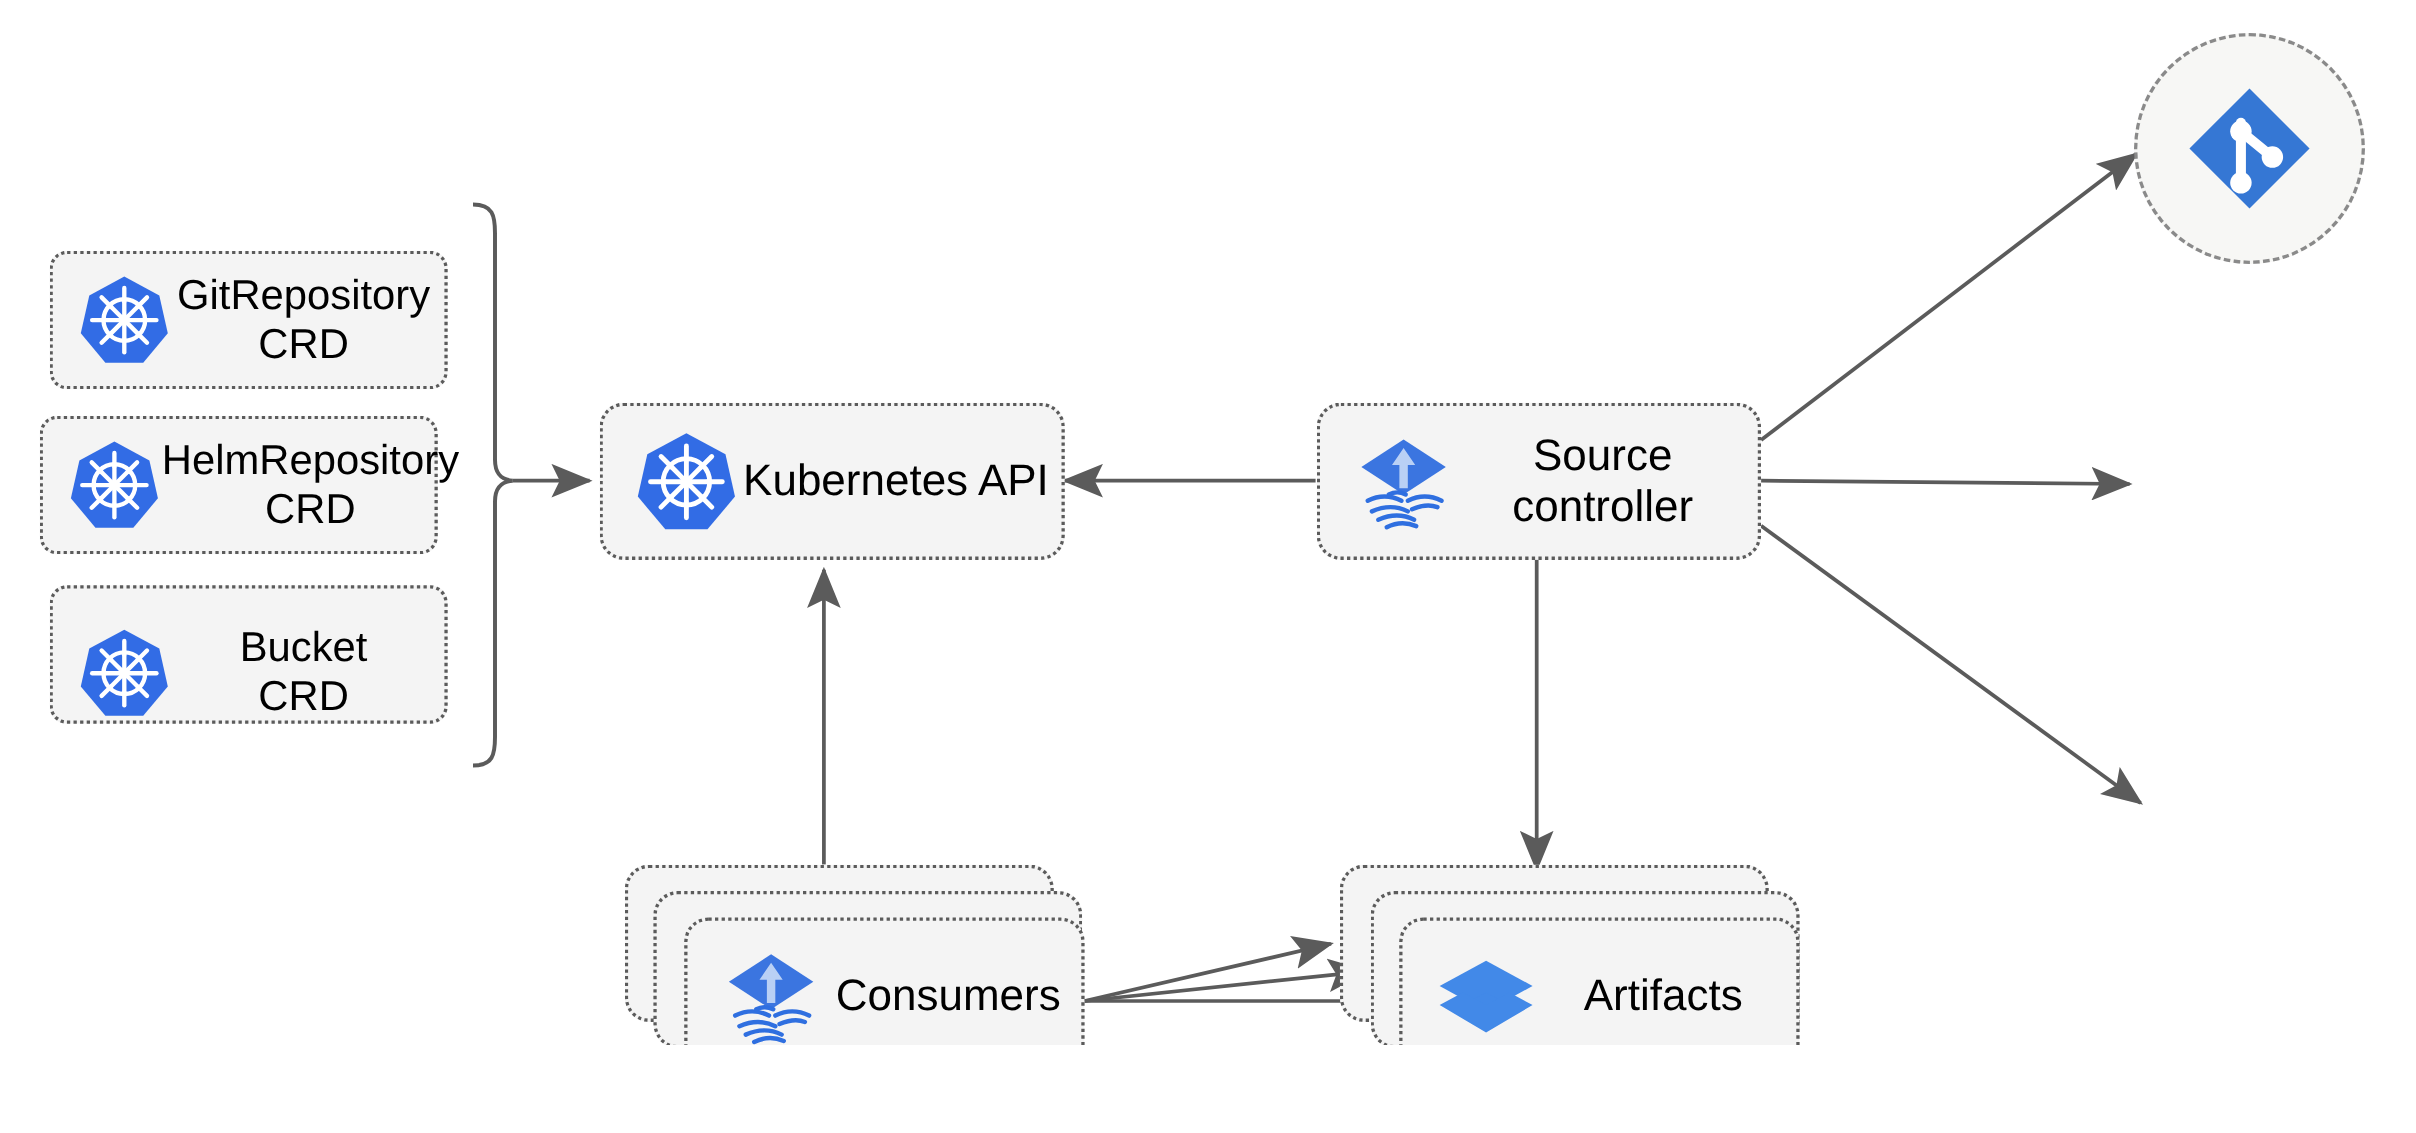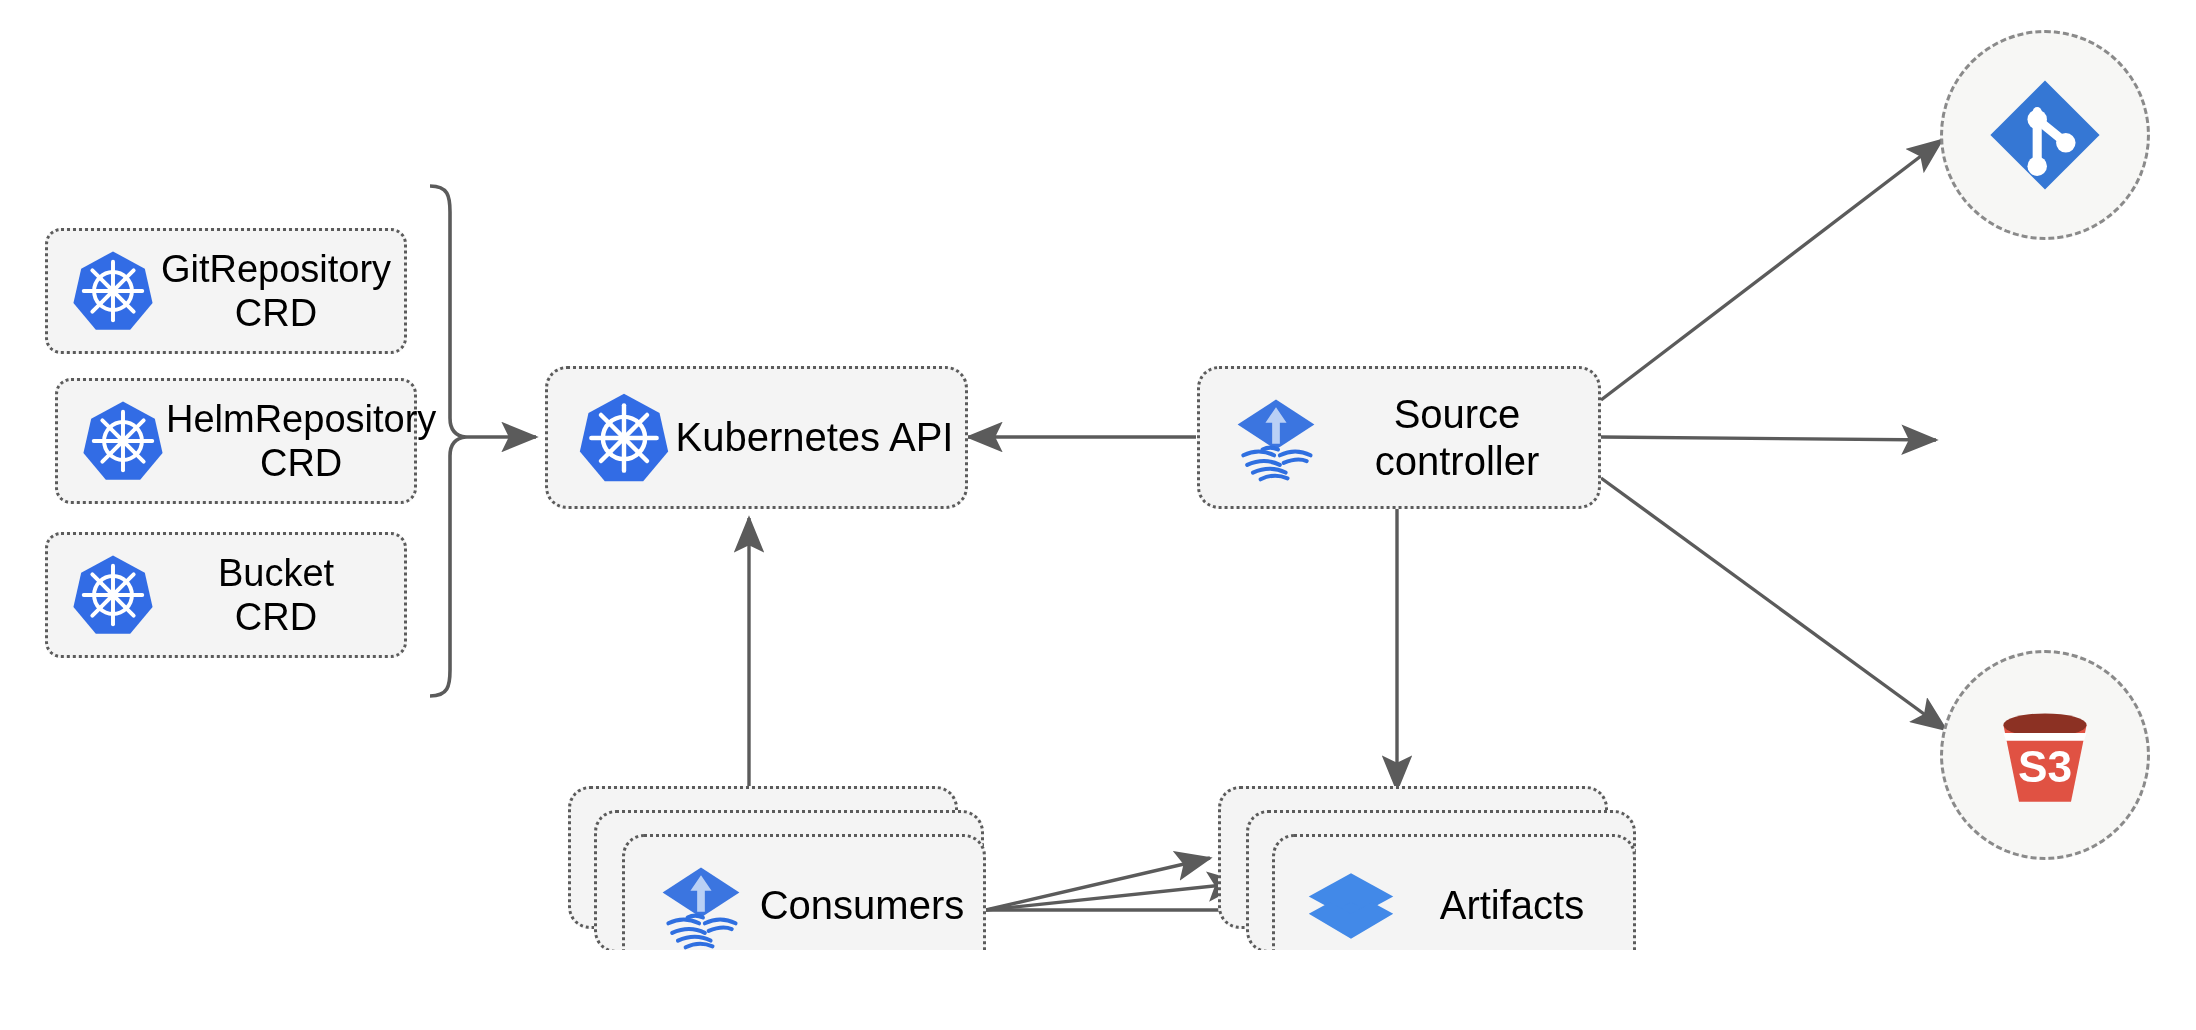--- a/index.html
+++ b/index.html
@@ -158,21 +158,21 @@
           <line x1="53.5" y1="53.5" x2="63.5" y2="63.5"></line>
           <line x1="63.5" y1="36.5" x2="53.5" y2="46.5"></line>
           <line x1="46.5" y1="53.5" x2="36.5" y2="63.5"></line>
         </g>
       </svg>
     </span>
     <span class="node-label">GitRepository
 CRD</span>
   </div>
 
-  <div class="node crd" style="left:55px; top:378px;">
+  <div class="node crd" style="left:36px; top:378px;">
     <span class="node-icon">
       <svg viewBox="0 0 100 100" width="100%" height="100%">
         <polygon points="50,4 87,24 96,64 70,95 30,95 4,64 13,24" fill="#326ce5"></polygon>
         <g fill="none" stroke="#ffffff" stroke-width="4.6" stroke-linecap="round">
           <circle cx="50" cy="50" r="22"></circle>
           <circle cx="50" cy="50" r="5.4" fill="#ffffff" stroke="none"></circle>
           <line x1="50" y1="16" x2="50" y2="30"></line>
           <line x1="50" y1="70" x2="50" y2="84"></line>
           <line x1="16" y1="50" x2="30" y2="50"></line>
           <line x1="70" y1="50" x2="84" y2="50"></line>
@@ -188,21 +188,21 @@
           <line x1="53.5" y1="53.5" x2="63.5" y2="63.5"></line>
           <line x1="63.5" y1="36.5" x2="53.5" y2="46.5"></line>
           <line x1="46.5" y1="53.5" x2="36.5" y2="63.5"></line>
         </g>
       </svg>
     </span>
     <span class="node-label">HelmRepository
 CRD</span>
   </div>
 
-  <div class="node crd" style="left:45px; top:532px;">
+  <div class="node crd" style="left:45px; top:532px;align-items:flex-end;">
     <span class="node-icon">
       <svg viewBox="0 0 100 100" width="100%" height="100%">
         <polygon points="50,4 87,24 96,64 70,95 30,95 4,64 13,24" fill="#326ce5"></polygon>
         <g fill="none" stroke="#ffffff" stroke-width="4.6" stroke-linecap="round">
           <circle cx="50" cy="50" r="22"></circle>
           <circle cx="50" cy="50" r="5.4" fill="#ffffff" stroke="none"></circle>
           <line x1="50" y1="16" x2="50" y2="30"></line>
           <line x1="50" y1="70" x2="50" y2="84"></line>
           <line x1="16" y1="50" x2="30" y2="50"></line>
           <line x1="70" y1="50" x2="84" y2="50"></line>
@@ -317,24 +317,14 @@
           <circle cx="44" cy="74" r="7.5" stroke="none"></circle>
           <circle cx="44" cy="38" r="7.5" stroke="none"></circle>
           <circle cx="66" cy="56" r="7.5" stroke="none"></circle>
           <path d="M44,38 L66,56" fill="none"></path>
         </g>
       </svg>
     </span>
   </div>
 
 
-  <div class="circle-node" style="left:1940px; top:650px;">
-    <span class="node-icon">
-      <svg viewBox="0 0 100 100" width="100%" height="100%">
-        <path d="M18,27 L82,27 L70,86 L30,86 Z" fill="#e05243"></path>
-        <ellipse cx="50" cy="27" rx="32" ry="9" fill="#8c3123"></ellipse>
-        <path d="M18,33 L82,33 L80,39 L20,39 Z" fill="#ffffff"></path>
-        <text x="50" y="71" text-anchor="middle" font-family="'Liberation Sans', sans-serif" font-size="34" font-weight="bold" fill="#ffffff">S3</text>
-      </svg>
-    </span>
-  </div>
 
 </div>
 
 </body></html>

